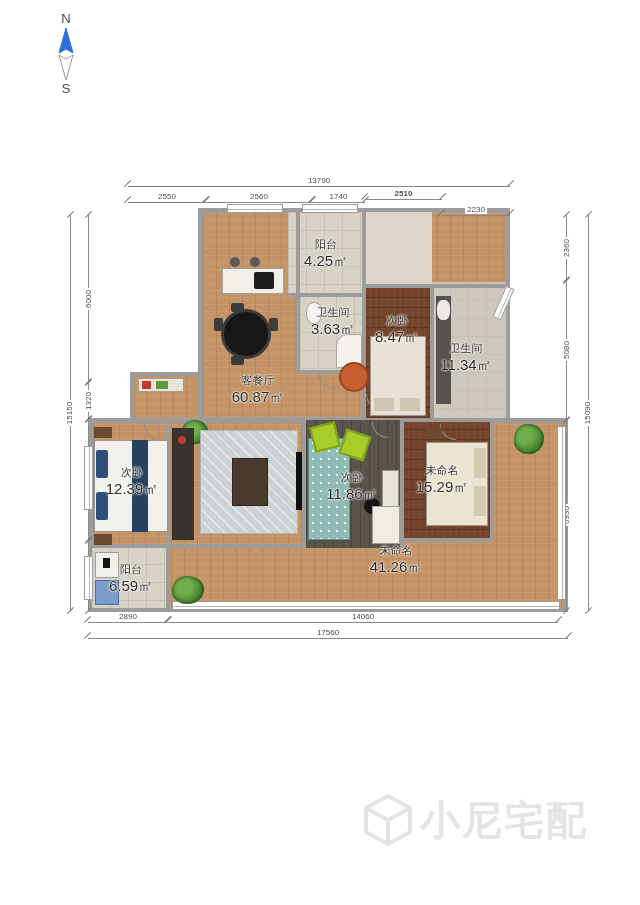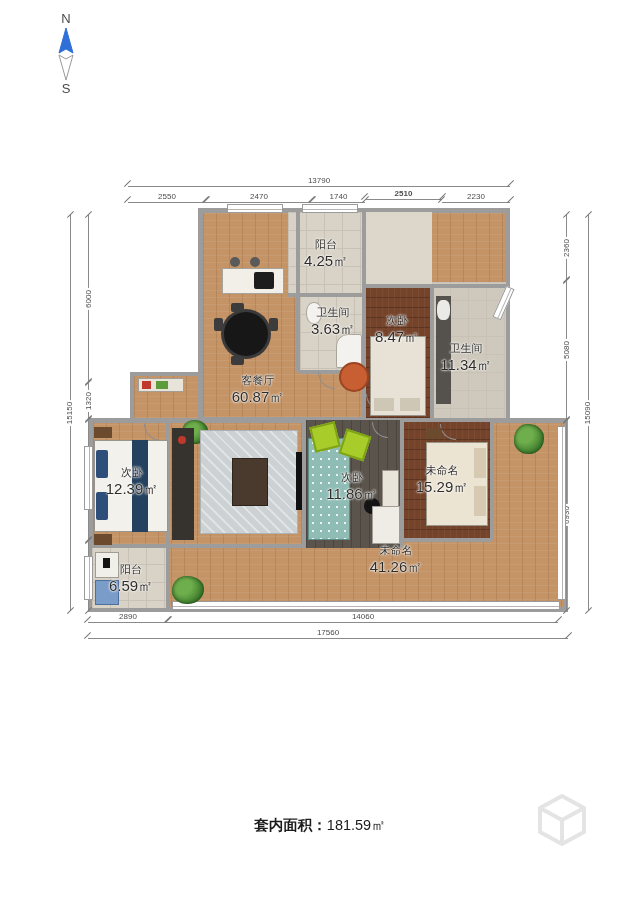--- a/index.html
+++ b/index.html
@@ -75,29 +75,29 @@
     <span class="cletter">S</span>
   </div>
 
   <div class="dimh" style="left:128px;top:186px;width:382px;">
       <span class="dlabel">13790</span>
     </div>
   <div class="dimh" style="left:128px;top:202px;width:78px;">
       <span class="dlabel">2550</span>
     </div>
   <div class="dimh" style="left:206px;top:202px;width:106px;">
-      <span class="dlabel">2470</span>
+      <span class="dlabel">2560</span>
     </div>
   <div class="dimh" style="left:312px;top:202px;width:53px;">
       <span class="dlabel">1740</span>
     </div>
   <div class="dimh" style="left:365px;top:199px;width:77px;font-weight:bold;">
       <span class="dlabel">2510</span>
     </div>
-  <div class="dimh" style="left:442px;top:202px;width:68px;text-align:right;">
+  <div class="dimh" style="left:442px;top:215px;width:68px;text-align:right;">
       <span class="dlabel">2230</span>
     </div>
 
   <div class="dimv" style="left:70px;top:215px;height:395px;">
       <span class="dlabel">15150</span>
     </div>
   <div class="dimv" style="left:88px;top:215px;height:167px;">
       <span class="dlabel">6000</span>
     </div>
   <div class="dimv" style="left:88px;top:382px;height:37px;">
@@ -266,26 +266,24 @@
     </div>
   <div class="room-label" style="left:396px;top:560px;">
     <span class="rname">未命名</span>
       <span class="rarea">41.26㎡</span>
     </div>
   <div class="room-label" style="left:131px;top:579px;">
     <span class="rname">阳台</span>
       <span class="rarea">6.59㎡</span>
     </div>
 
-  <div class="footer">
-    <span class="flabel">套内面积：</span><span>181.59㎡</span>
-  </div>
   <div class="watermark">
     <svg width="52" height="56" viewBox="0 0 52 56">
       <g fill="none" stroke="#e4e4e4" stroke-width="4" stroke-linejoin="round">
         <polygon points="26,4 48,16 48,40 26,52 4,40 4,16"></polygon>
         <polyline points="4,16 26,28 48,16"></polyline>
         <line x1="26" y1="28" x2="26" y2="52"></line>
       </g>
     </svg>
+    <span>小尼宅配</span>
   </div>
 
 </div>
 
 </body></html>

